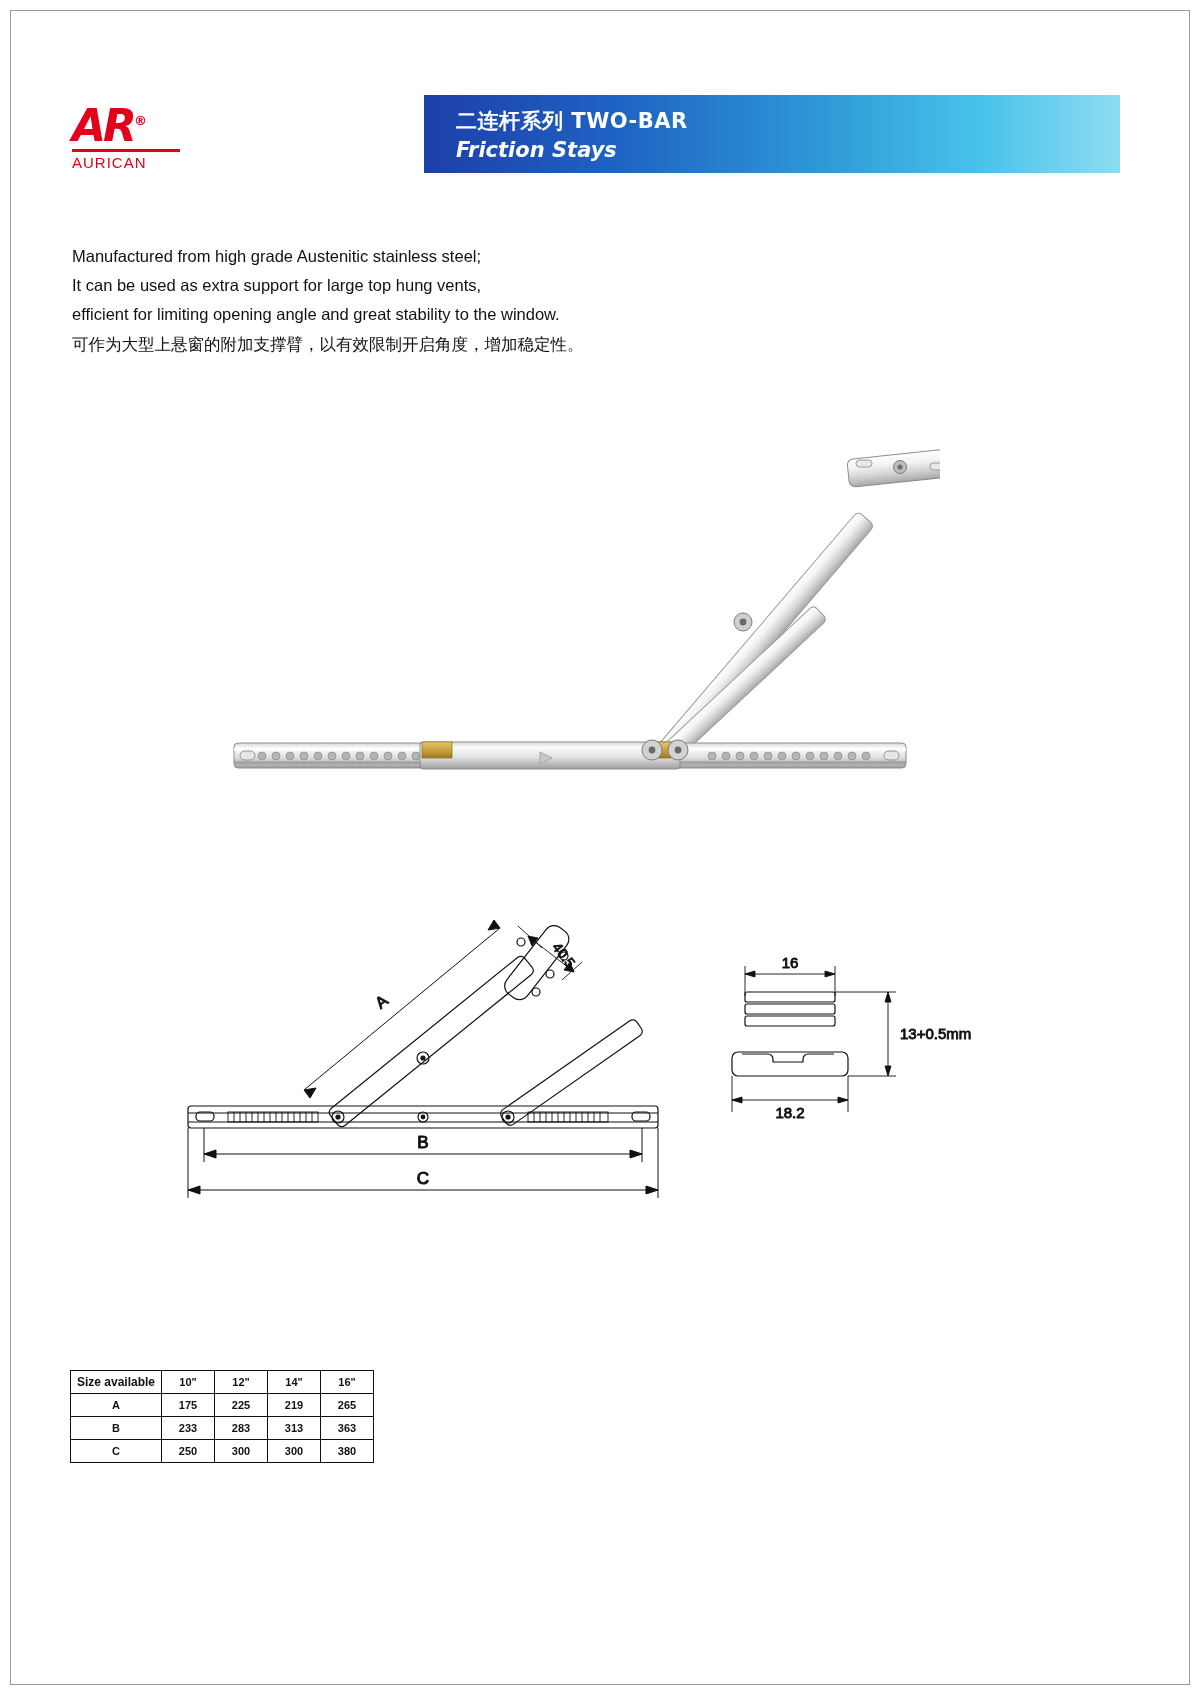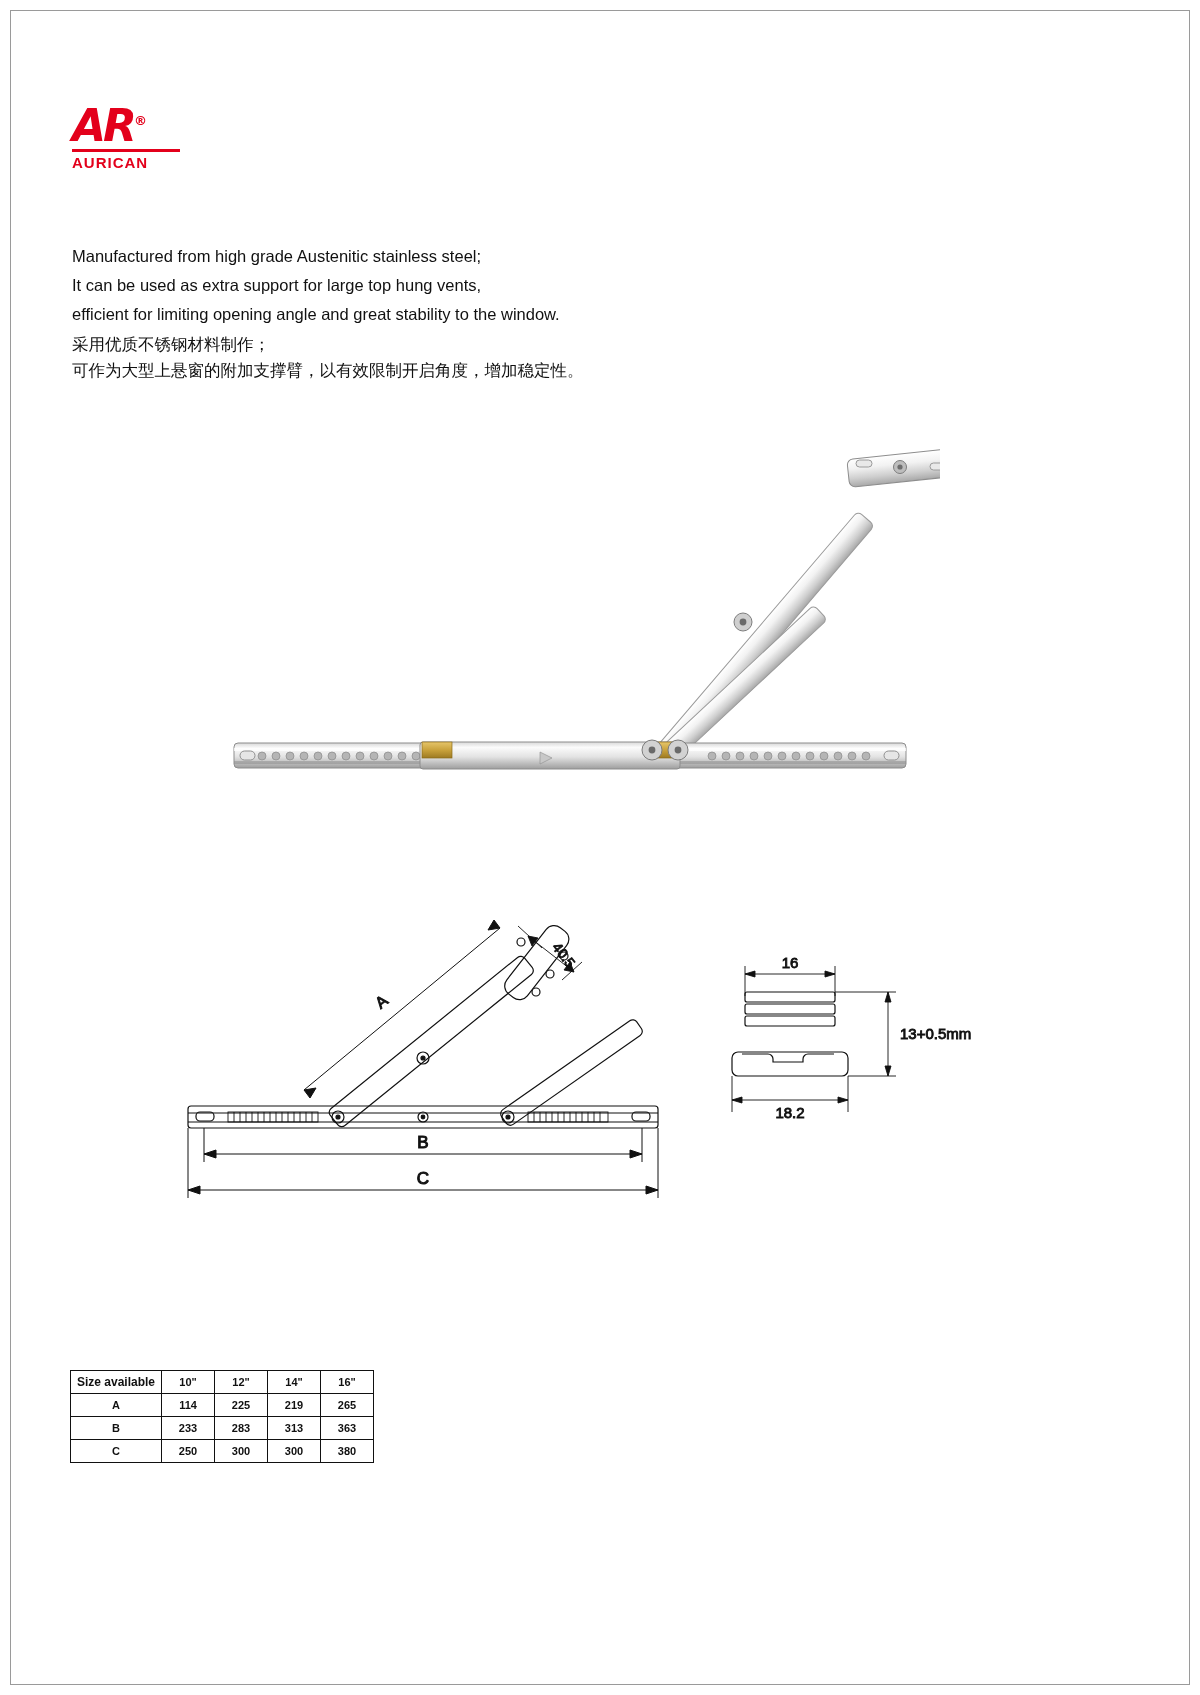--- a/index.html
+++ b/index.html
@@ -55,21 +55,21 @@
     line-height: 44px;
   }
   .logo-reg {
     font-size: 13px;
     vertical-align: super;
     font-style: normal;
     letter-spacing: 0;
   }
   .logo-word {
     font-family: "Liberation Sans", sans-serif;
-    font-weight: 700;
+    font-weight: 400;
     font-size: 15px;
     color: #e3001b;
     letter-spacing: 1px;
     margin-top: 2px;
   }
   .logo-rule {
     width: 108px;
     height: 3px;
     background: #e3001b;
     margin: 1px 0 2px 0;
@@ -186,30 +186,33 @@
 
     <div class="logo">
       <div class="logo-mark">
         <span>AR</span><span class="logo-reg">®</span>
       </div>
       <div class="logo-rule"></div>
       <div class="logo-word">AURICAN</div>
     </div>
 
 
+    <div class="title-bar">
+      <div class="title-cn">二连杆系列 TWO-BAR</div>
+      <div class="title-en2">Friction Stays</div>
+    </div>
   </div>
 
   <div class="desc">
     <div class="desc-en">
       <p>Manufactured from high grade Austenitic stainless steel;</p>
       <p>It can be used as extra support for large top hung vents,</p>
       <p>efficient for limiting opening angle and great stability to the window.</p>
     </div>
     <div class="desc-cn">
-      <p>采用优质不锈钢材料制作；</p>
       <p>可作为大型上悬窗的附加支撑臂，以有效限制开启角度，增加稳定性。</p>
     </div>
   </div>
 
   <div class="photo">
     <svg width="740" height="390" viewBox="0 0 740 390">
       <defs>
         <linearGradient id="steelArm" x1="0" y1="0" x2="0" y2="1">
           <stop offset="0%" stop-color="#ffffff"></stop>
           <stop offset="35%" stop-color="#f2f2f2"></stop>
@@ -456,21 +459,21 @@
     <tbody>
       <tr>
         <th class="corner">Size available</th>
         <th>10"</th>
         <th>12"</th>
         <th>14"</th>
         <th>16"</th>
       </tr>
       <tr>
         <td class="rowlabel">A</td>
-        <td>114</td>
+        <td>175</td>
         <td>225</td>
         <td>219</td>
         <td>265</td>
       </tr>
       <tr>
         <td class="rowlabel">B</td>
         <td>233</td>
         <td>283</td>
         <td>313</td>
         <td>363</td>

